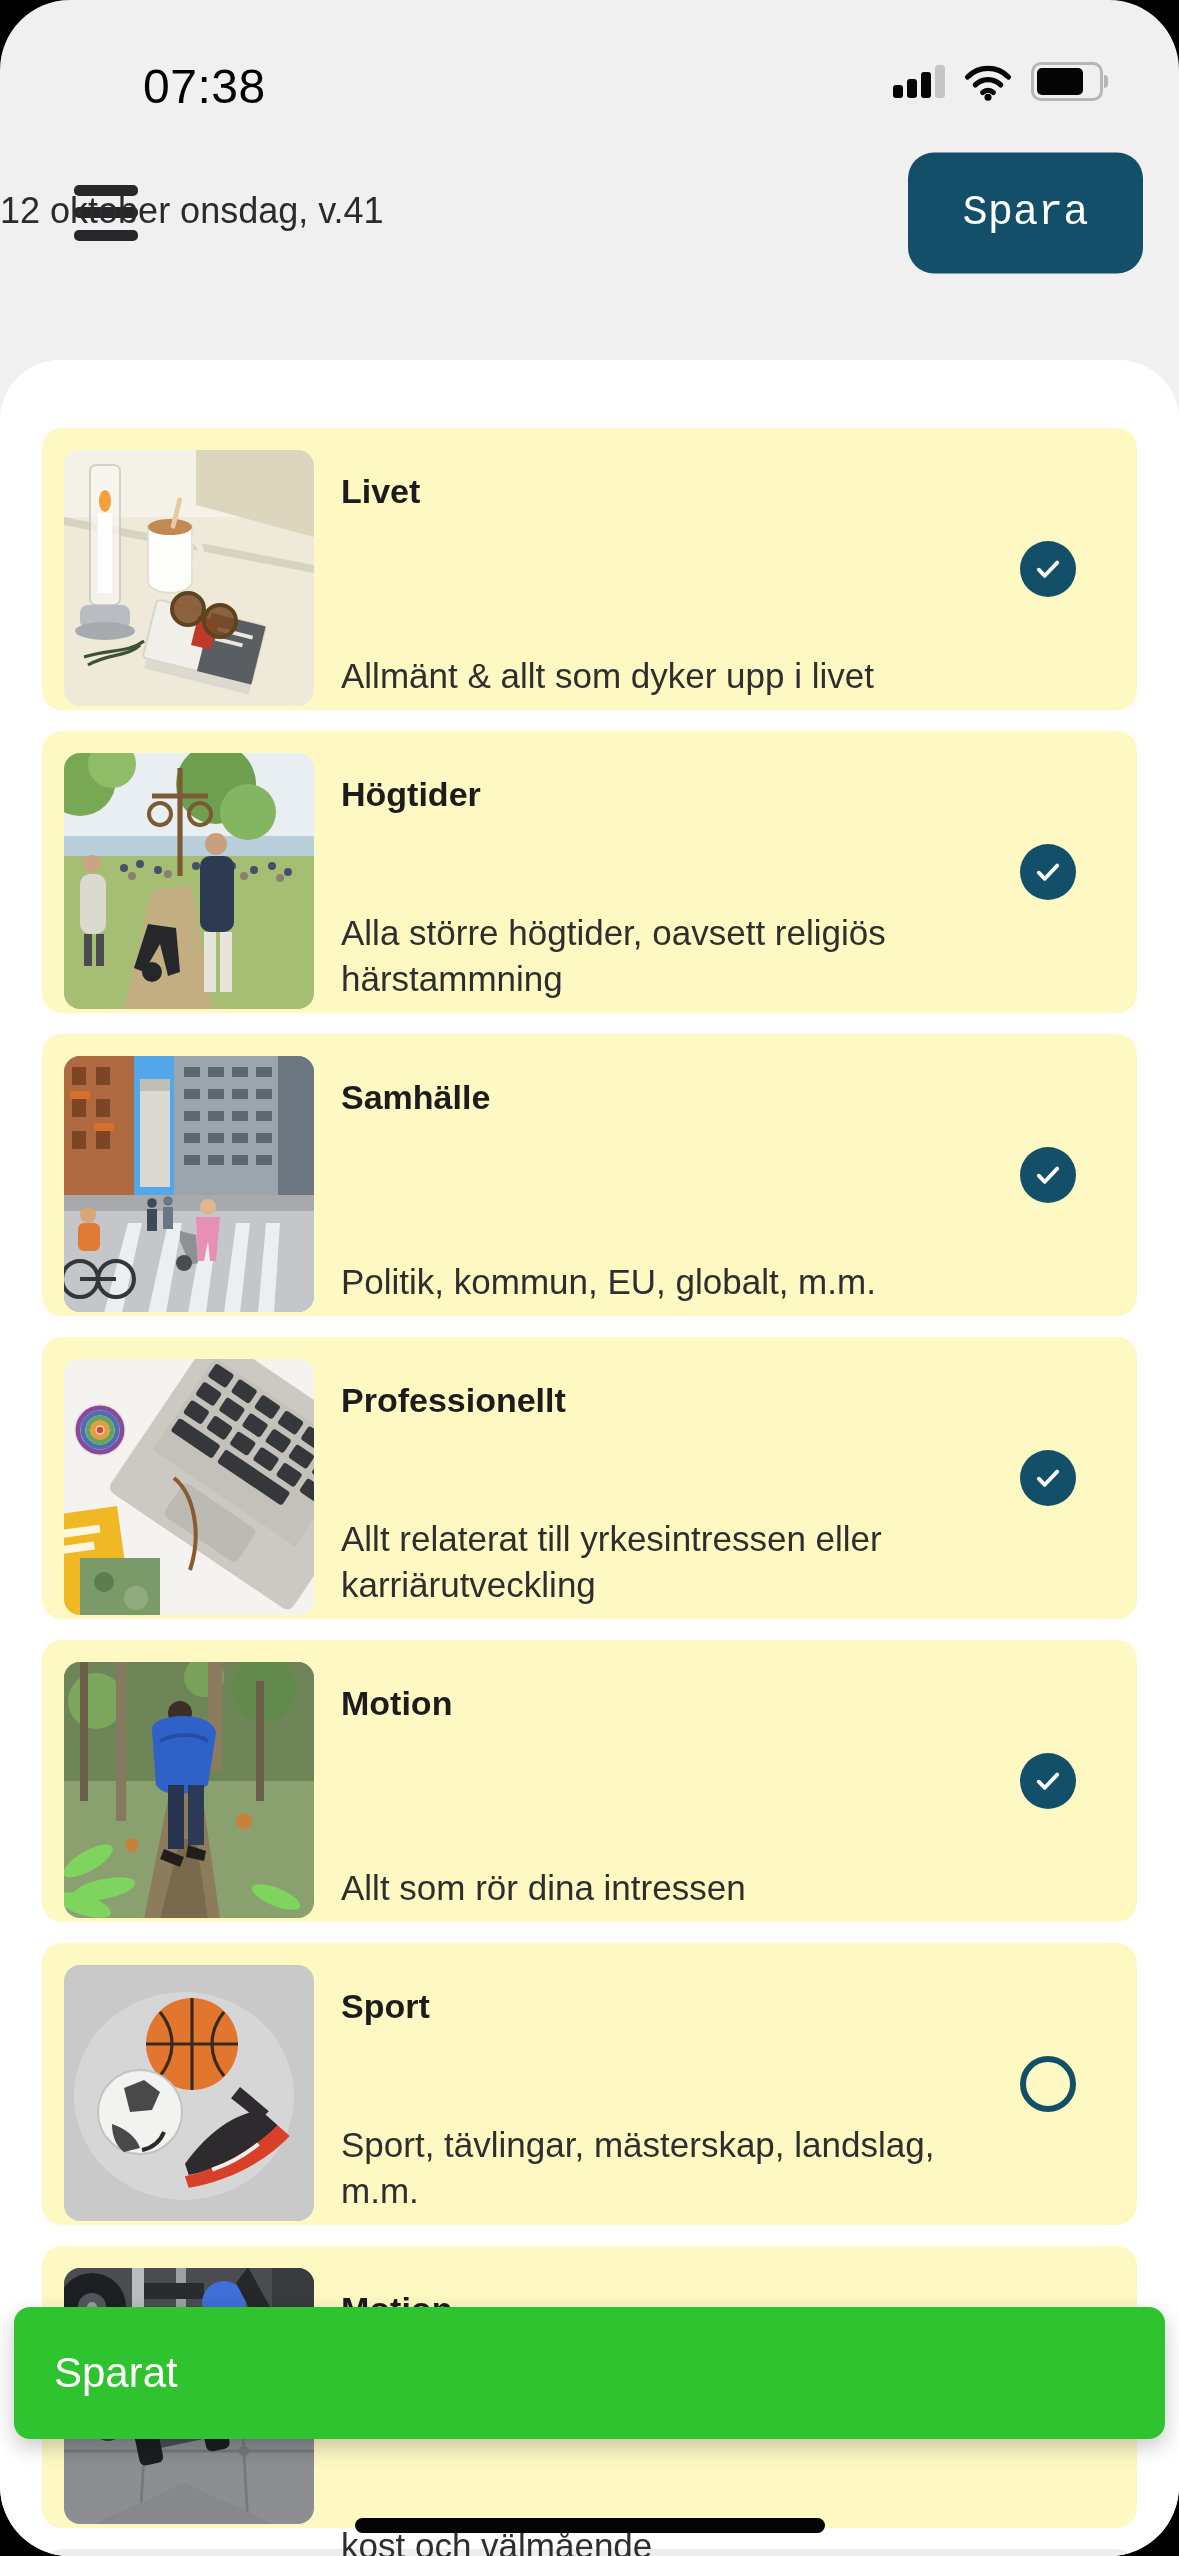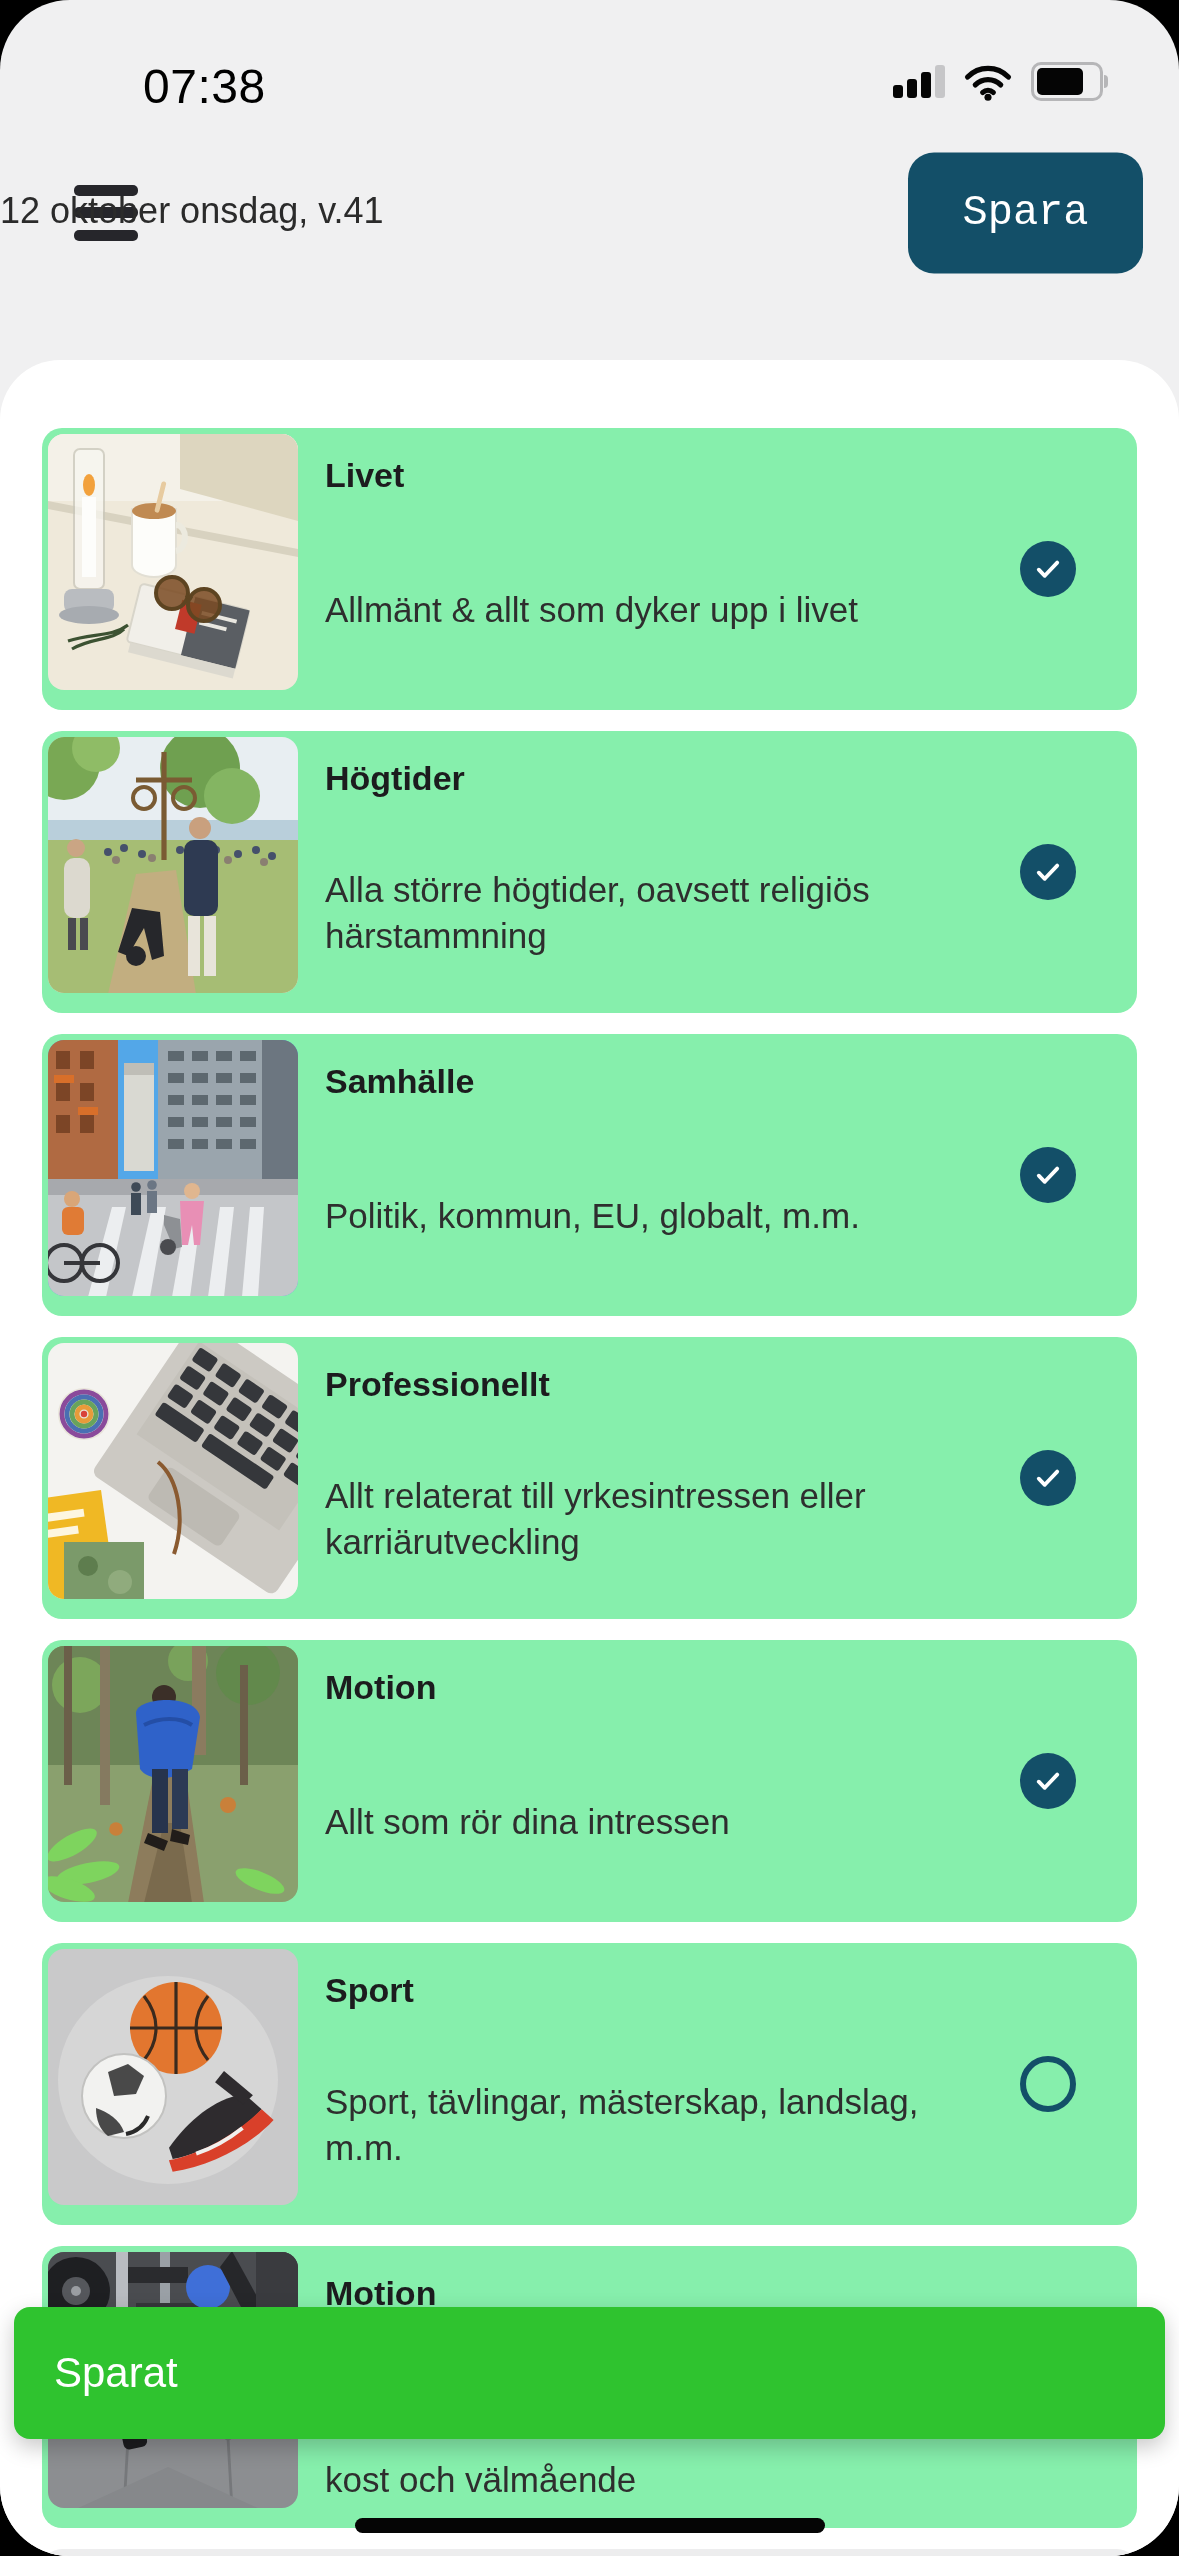--- a/index.html
+++ b/index.html
@@ -28,27 +28,27 @@
     display:flex;flex-direction:column;justify-content:space-between;cursor:pointer;background:none;border:none;padding:0;}
   .hamburger i{display:block;height:11px;border-radius:5px;background:#26262b;}
   .date-title{position:absolute;left:0;right:0;top:50%;transform:translateY(-54%);
     font-size:36px;color:#2b2b2b;}
   .save-btn{position:absolute;right:36px;top:50%;transform:translateY(-50%);
     width:235px;height:121px;border:none;border-radius:26px;background:#134f68;color:#fff;
     font-family:Liberation Mono, monospace;font-size:42px;font-weight:300;cursor:pointer;}
   
   .sheet{position:absolute;top:360px;left:0;right:0;bottom:0;background:#fff;
     border-radius:60px 60px 0 0;padding:68px 42px 0 42px;box-sizing:border-box;overflow:hidden;}
-  .card{position:relative;height:282px;background:#86efac;border-radius:20px;margin-bottom:21px;
-    display:flex;padding:6px;box-sizing:border-box;cursor:pointer;}
+  .card{position:relative;height:282px;background:#fef9c3;border-radius:20px;margin-bottom:21px;
+    display:flex;padding:22px;box-sizing:border-box;cursor:pointer;}
   .card .photo{flex:0 0 250px;width:250px;height:256px;border-radius:16px;overflow:hidden;}
   .card .photo svg{display:block;width:100%;height:100%;}
   .card .texts{flex:1;display:flex;flex-direction:column;margin-left:27px;min-width:0;}
   .card .title{margin-top:22px;font-size:34px;font-weight:700;color:#1c1c1e;}
-  .card .desc-wrap{flex:1;display:flex;align-items:center;}
+  .card .desc-wrap{flex:1;display:flex;align-items:flex-end;}
   .card .desc{font-size:35px;line-height:1.3;color:#2e2e2e;max-width:630px;transform:translateY(10px);}
   .card--motion .desc{transform:translateY(62px);}
   .checkwrap{position:absolute;right:61px;top:50%;transform:translateY(-50%);}
   .check{width:56px;height:56px;border-radius:50%;background:#134f68;display:flex;align-items:center;justify-content:center;}
   .check svg{width:34px;height:34px;}
   .radio{width:44px;height:44px;border-radius:50%;border:6px solid #134f68;background:transparent;}
   .card-sliver{height:60px;background:#ededee;border-radius:20px;}
   
   .toast{position:absolute;left:14px;right:14px;top:2307px;height:132px;background:#2fc32f;border-radius:16px;
     display:flex;align-items:center;padding:16px 40px;box-sizing:border-box;z-index:20;

